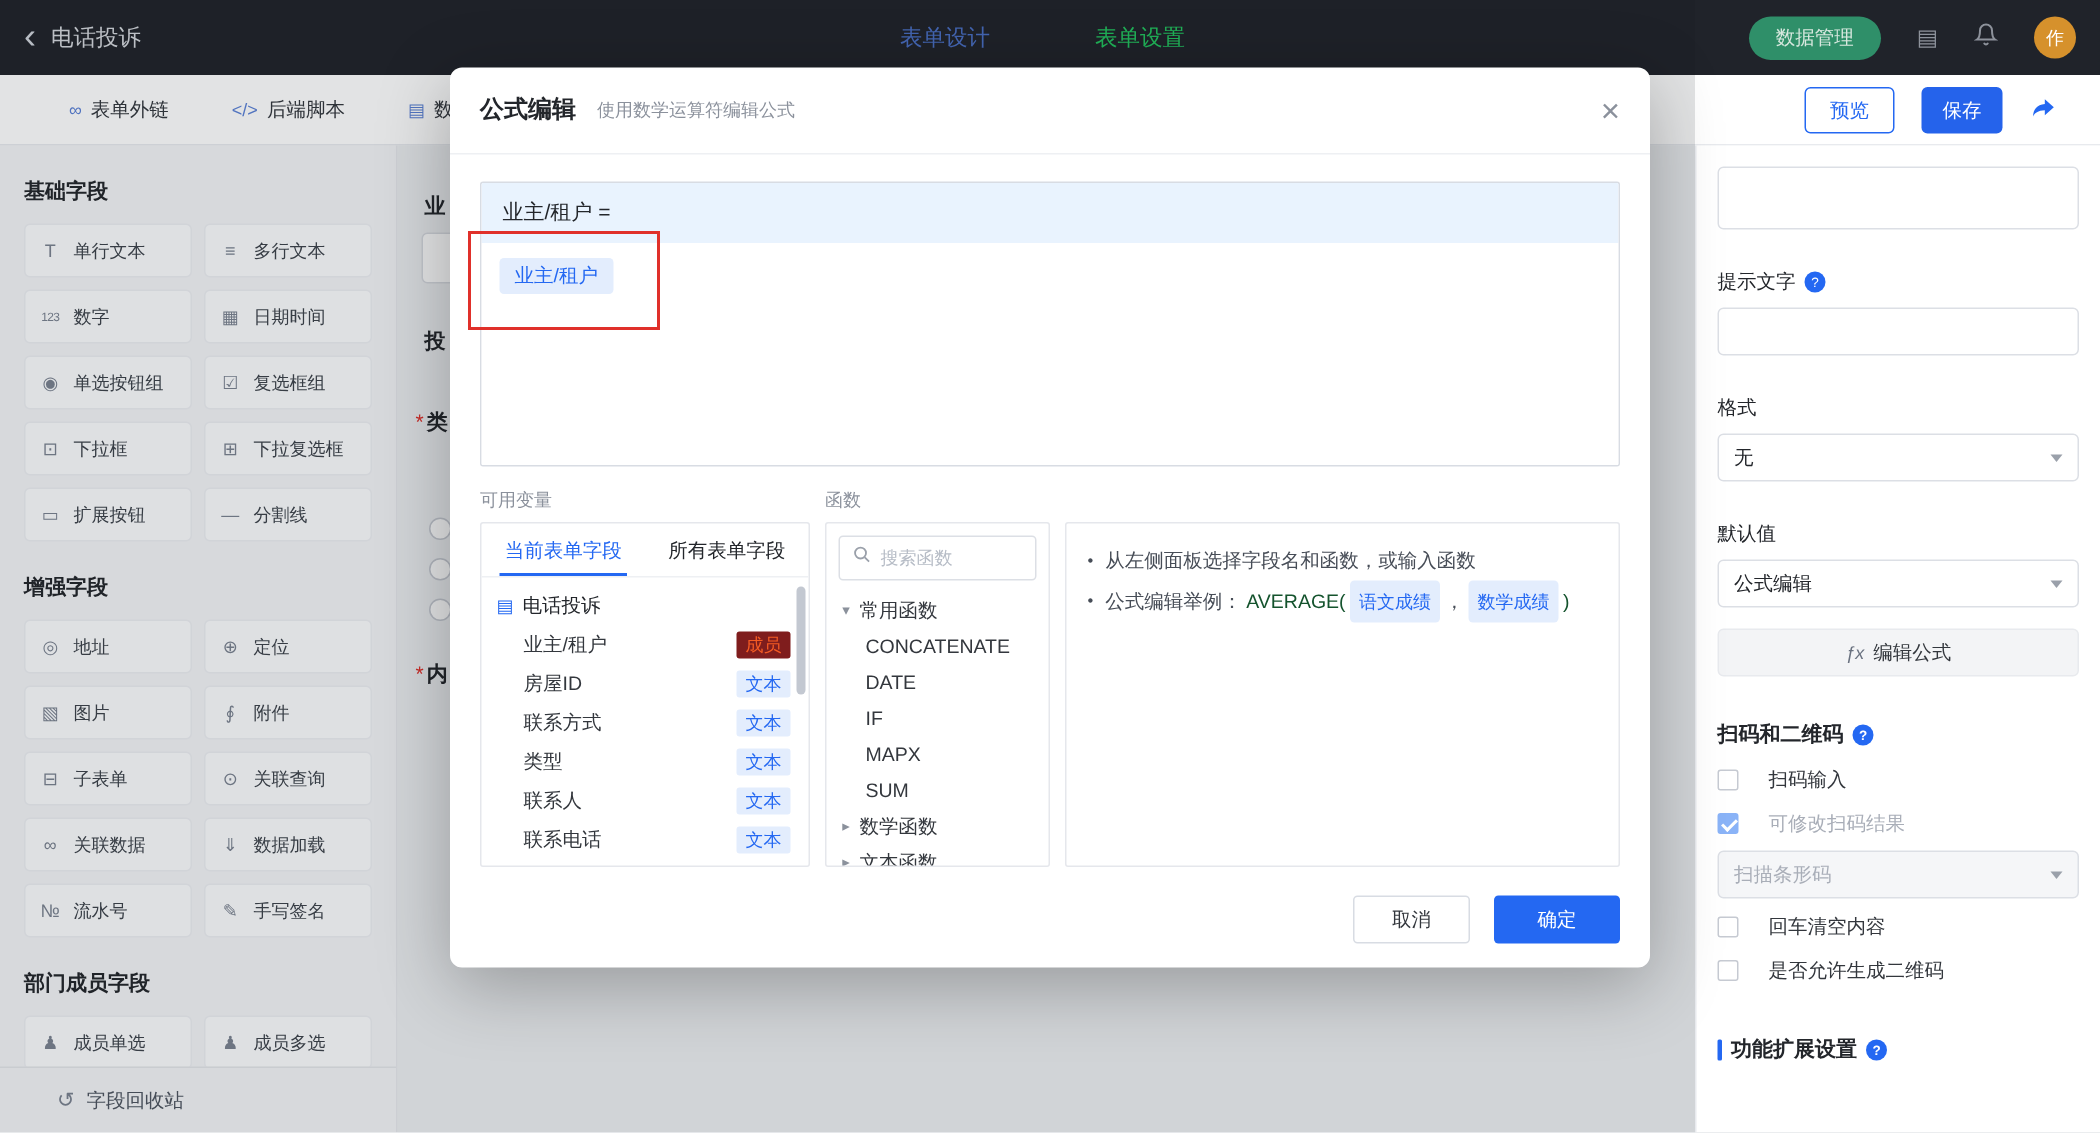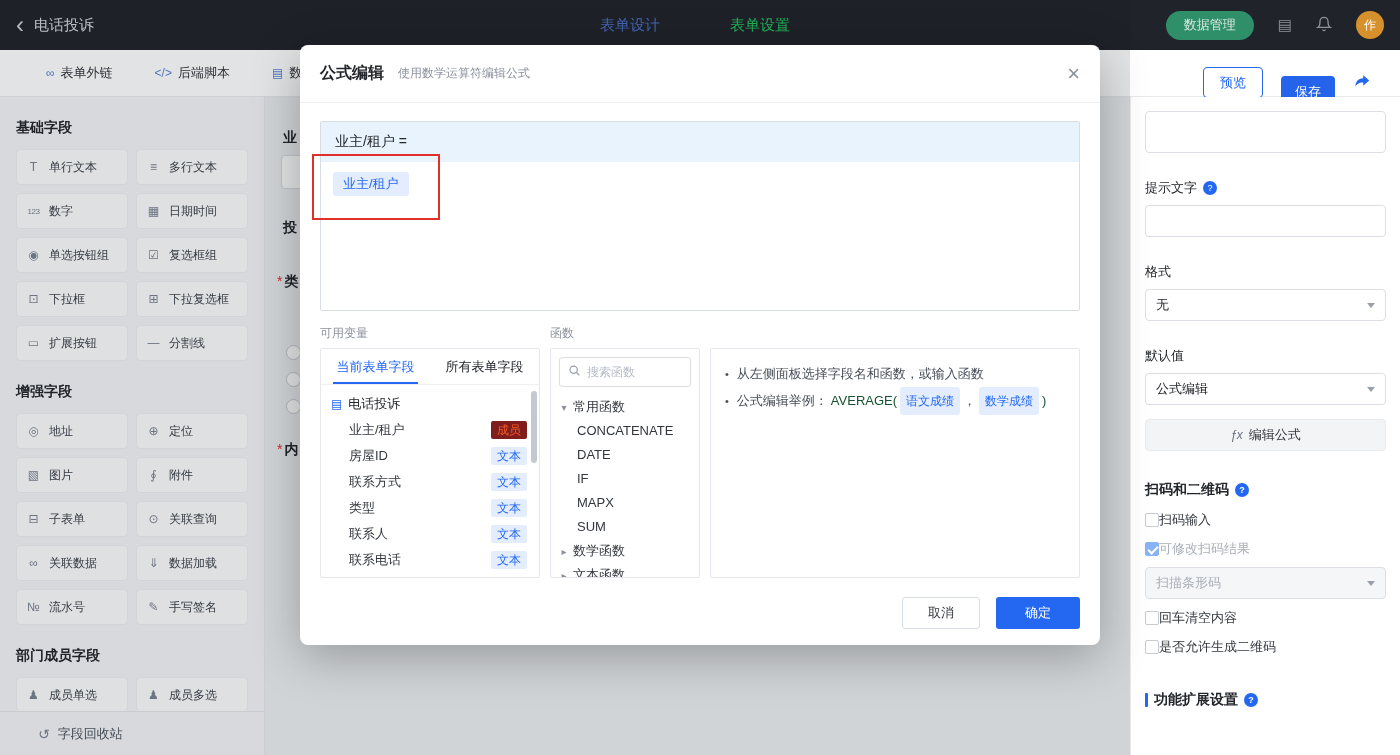--- a/index.html
+++ b/index.html
@@ -19,21 +19,21 @@
   .hdr-ico { color:#8d929b; font-size:15px; }
   .avatar { width:28px; height:28px; border-radius:50%; background:var(--avatar,#d6912c); color:#fff; font-size:12px; display:flex; align-items:center; justify-content:center; }
 
   
   .toolbar { position:absolute; top:50px; left:0; width:100%; height:47px; background:#fff; border-bottom:1px solid #e8eaee; }
   .tb-left { position:absolute; left:46px; top:0; height:46px; display:flex; gap:42px; align-items:center; }
   .tb-item { display:flex; gap:6px; align-items:center; font-size:13px; color:#33373d; cursor:pointer; white-space:nowrap; }
   .tb-item .ico { color:#5b81d6; font-size:12px; }
   .tb-right { position:absolute; right:28px; top:8px; display:flex; gap:18px; align-items:center; }
   .btn-preview { width:60px; height:31px; border:1px solid var(--accent,#2468f2); color:var(--accent,#2468f2); background:#fff; border-radius:4px; font-size:13px; cursor:pointer; font-family:inherit; }
-  .btn-save { width:54px; height:31px; background:#2563eb; color:#fff; border:none; border-radius:4px; font-size:13px; cursor:pointer; font-family:inherit;margin-top:18px; }
+  .btn-save { width:54px; height:31px; background:#2563eb; color:#fff; border:none; border-radius:4px; font-size:13px; cursor:pointer; font-family:inherit; }
 
   
   .left-sidebar { position:absolute; top:97px; left:0; width:265px; height:658px; background:#f3f4f6; border-right:1px solid #e6e8ec; padding:8px 16px 0; }
   .sec-title { font-size:14px; font-weight:bold; color:#23262b; margin:22px 0 12px; }
   .sec-title:first-child { margin-top:14px; }
   .chip-grid { display:grid; grid-template-columns:1fr 1fr; gap:8px; }
   .chip { height:36px; background:#fbfcfd; border:1px solid #eceef2; border-radius:4px; display:flex; align-items:center; padding:0 8px; gap:7px; font-size:12px; color:#3d434b; cursor:pointer; overflow:hidden; white-space:nowrap; }
   .chip .ico { color:#7a8290; font-size:12px; width:17px; text-align:center; flex:0 0 auto; }
   .chip .ico.small { font-size:8px; letter-spacing:-0.5px; }
   .recycle { position:absolute; bottom:0; left:0; width:100%; height:44px; border-top:1px solid #e3e5e9; display:flex; align-items:center; padding-left:38px; gap:8px; font-size:13px; color:#4e5560; background:#f3f4f6; cursor:pointer; }
@@ -60,21 +60,21 @@
   .rs-label { font-size:13px; color:#23262b; margin:26px 0 8px; display:flex; align-items:center; gap:6px; }
   .q-ico { width:14px; height:14px; border-radius:50%; background:var(--accent,#2468f2); color:#fff; font-size:9px; display:inline-flex; align-items:center; justify-content:center; flex:0 0 auto; }
   .q-ico::before { content:"?"; }
   .rs-input2 { width:100%; height:32px; border:1px solid #dcdfe5; border-radius:4px; font-family:inherit; }
   .rs-select { width:100%; height:32px; border:1px solid #dcdfe5; border-radius:4px; display:flex; align-items:center; justify-content:space-between; padding:0 10px; font-size:13px; color:#23262b; background:#fff; cursor:pointer; }
   .caret { width:0; height:0; border-left:4px solid transparent; border-right:4px solid transparent; border-top:5px solid #9aa0aa; }
   .btn-fx { width:100%; height:32px; margin-top:14px; background:#f3f4f6; border:1px solid #e8eaee; border-radius:4px; font-size:13px; color:#33373d; display:flex; align-items:center; justify-content:center; gap:6px; cursor:pointer; font-family:inherit; }
   .fx-g { font-style:italic; color:#6a7280; font-size:12px; }
   .rs-section { font-size:14px; font-weight:bold; color:#23262b; margin:30px 0 6px; display:flex; gap:6px; align-items:center; }
   .rs-section.bar::before { content:""; width:3px; height:14px; background:var(--accent,#2468f2); border-radius:1px; }
-  .cb-row { display:flex; align-items:center; gap:0; height:29px; font-size:13px; color:#33373d; cursor:pointer; }
+  .cb-row { display:flex; align-items:center; gap:20px; height:29px; font-size:13px; color:#33373d; cursor:pointer; }
   .cb-box { width:14px; height:14px; border:1px solid #c6cad2; border-radius:2px; background:#fff; position:relative; flex:0 0 auto; }
   .cb-row.checked .cb-box { background:#8ab3f7; border-color:#8ab3f7; }
   .cb-row.checked .cb-box::after { content:""; position:absolute; left:4px; top:1px; width:4px; height:8px; border:solid #fff; border-width:0 2px 2px 0; transform:rotate(45deg); }
   .cb-row.disabled .cb-label { color:#a9aeb8; }
   .rs-select.disabled { background:#f5f6f8; color:#a9aeb8; margin-top:4px; }
 
   
   .modal { position:absolute; left:300px; top:45px; width:800px; height:600px; background:#fff; border-radius:8px; box-shadow:0 12px 48px rgba(0,0,0,0.28); z-index:60; display:flex; flex-direction:column; }
   .m-header { height:58px; display:flex; align-items:center; padding:0 20px; border-bottom:1px solid #eef0f3; flex:0 0 auto; }
   .m-title { font-size:16px; font-weight:bold; color:#23262b; }

